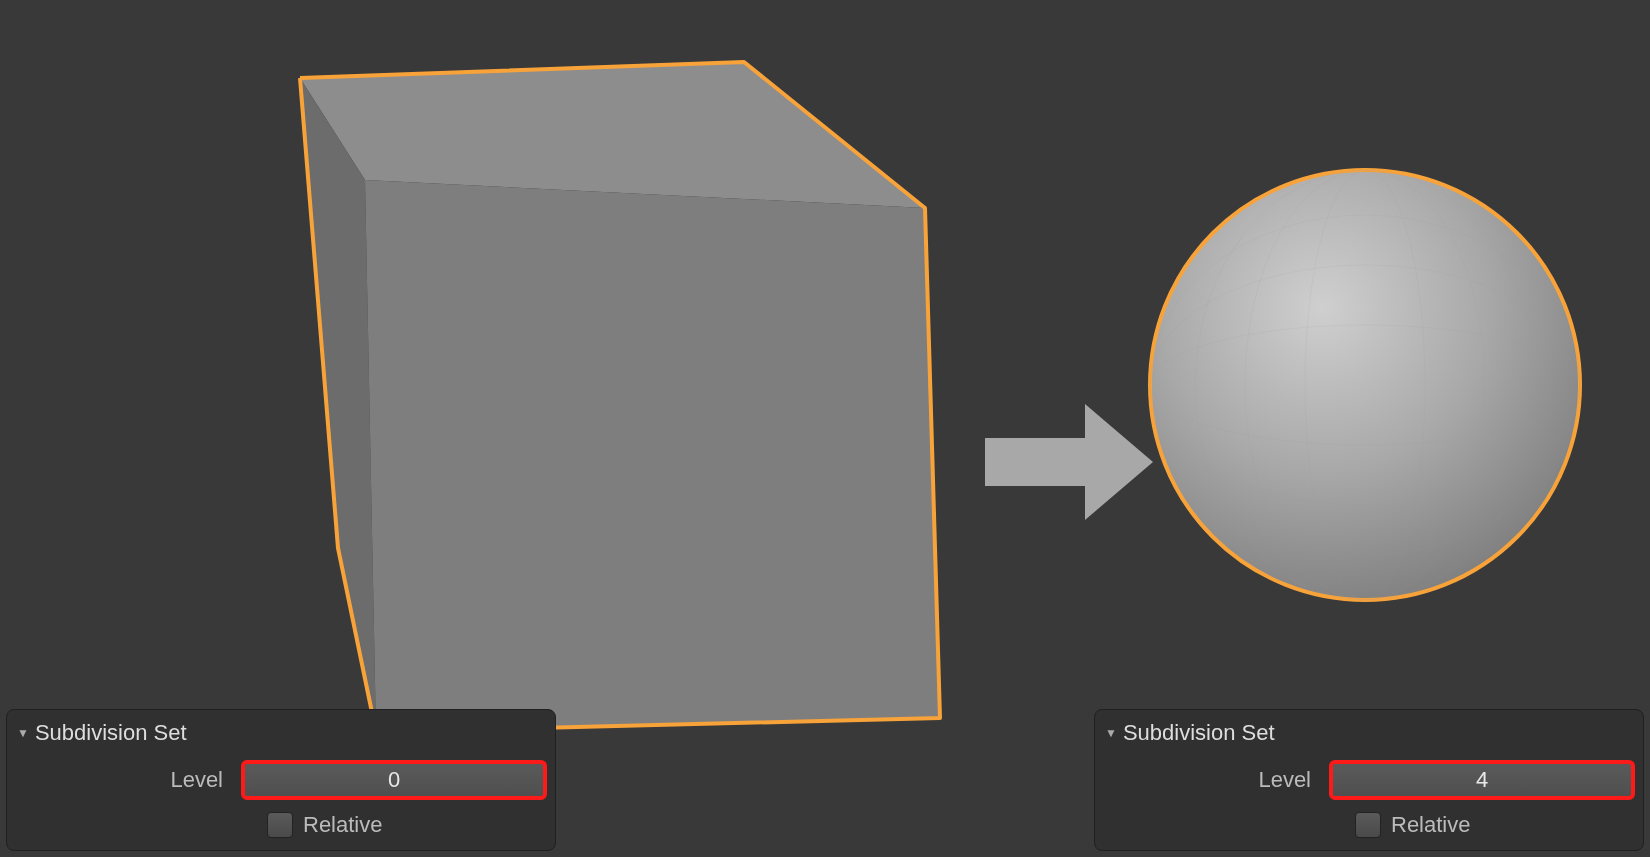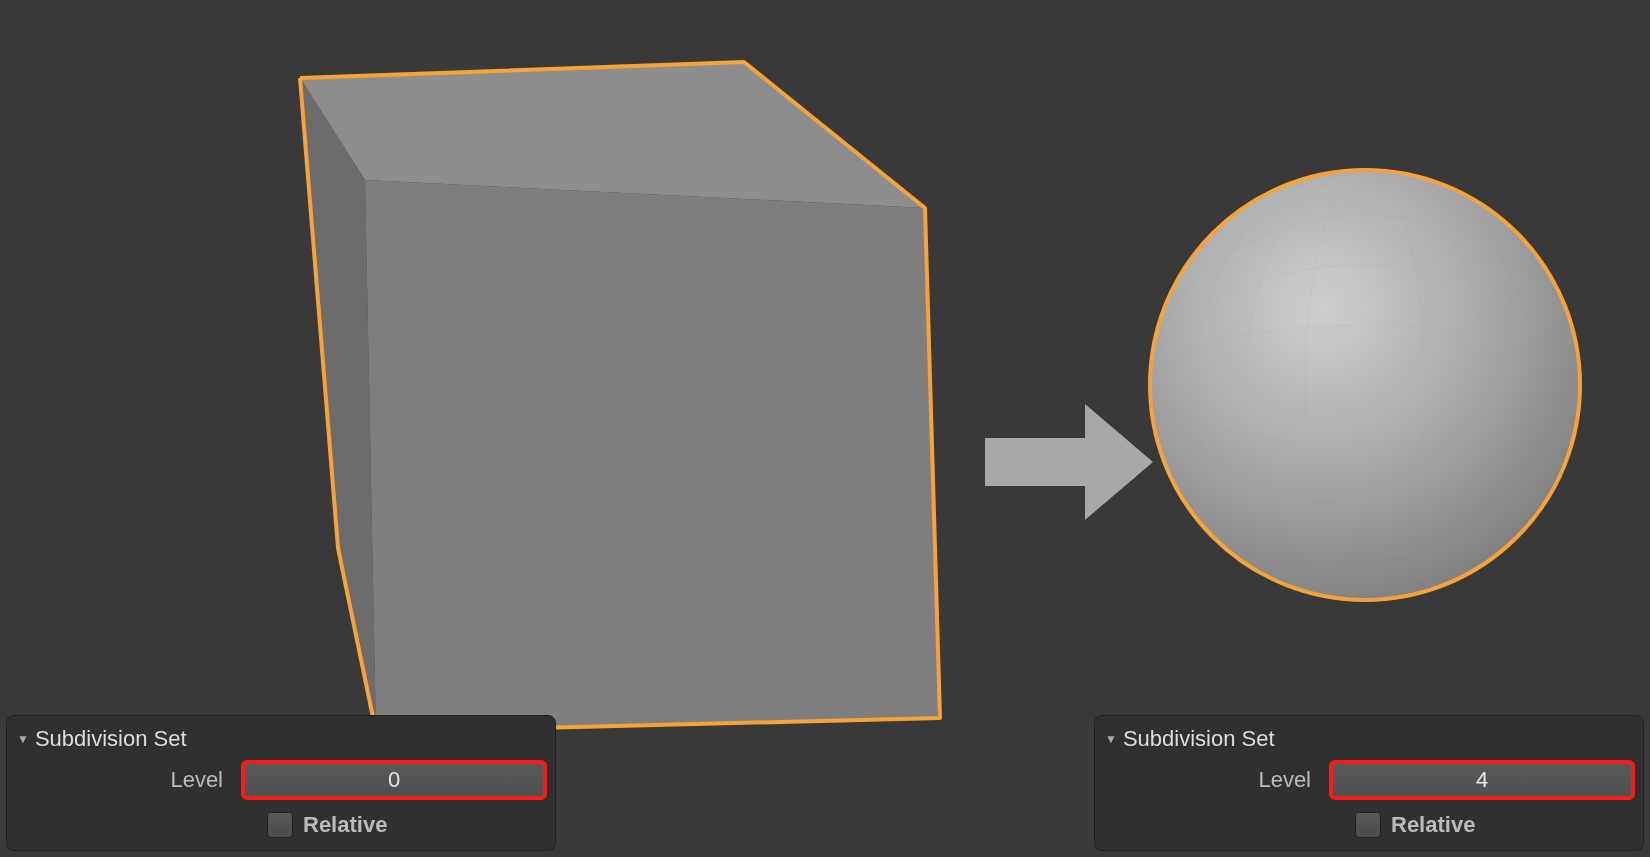--- a/index.html
+++ b/index.html
@@ -45,20 +45,21 @@
     color: #dddddd;
     font-weight: 400;
   }
   .panel-header .tri {
     font-size: 12px;
     color: #aaaaaa;
   }
   .row {
     display: flex;
     align-items: center;
+    margin-top: 6px;
   }
   .row .label {
     width: 230px;
     text-align: right;
     padding-right: 20px;
     color: #bbbbbb;
   }
   .num-field {
     flex: 0 0 300px;
     height: 34px;
@@ -80,21 +81,20 @@
     background: linear-gradient(#5a5a5a,#4a4a4a);
     border: 1px solid #222;
     border-radius: 4px;
     margin-right: 10px;
   }
   .checkbox-row {
     display: flex;
     align-items: center;
     margin-top: 14px;
     margin-left: 250px;
-    font-weight: bold;
   }
   .checkbox-label {
     color: #bbbbbb;
   }
 </style>
 </head>
 <body>
 
 <div class="viewport">
 

